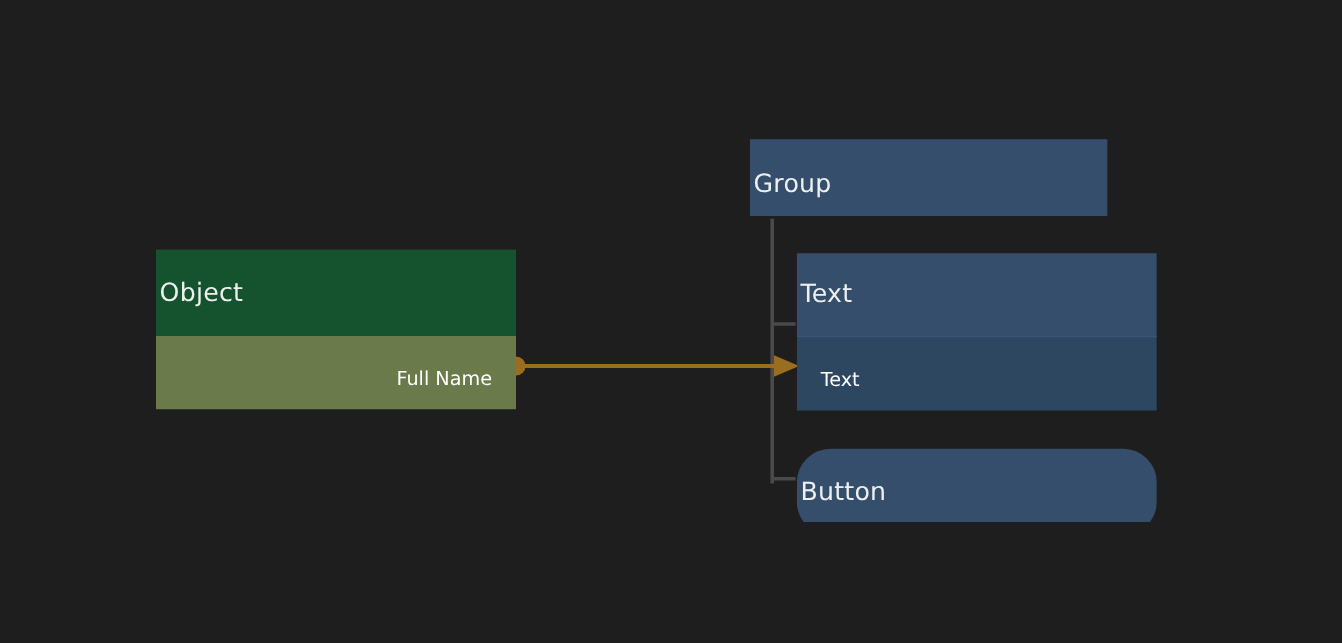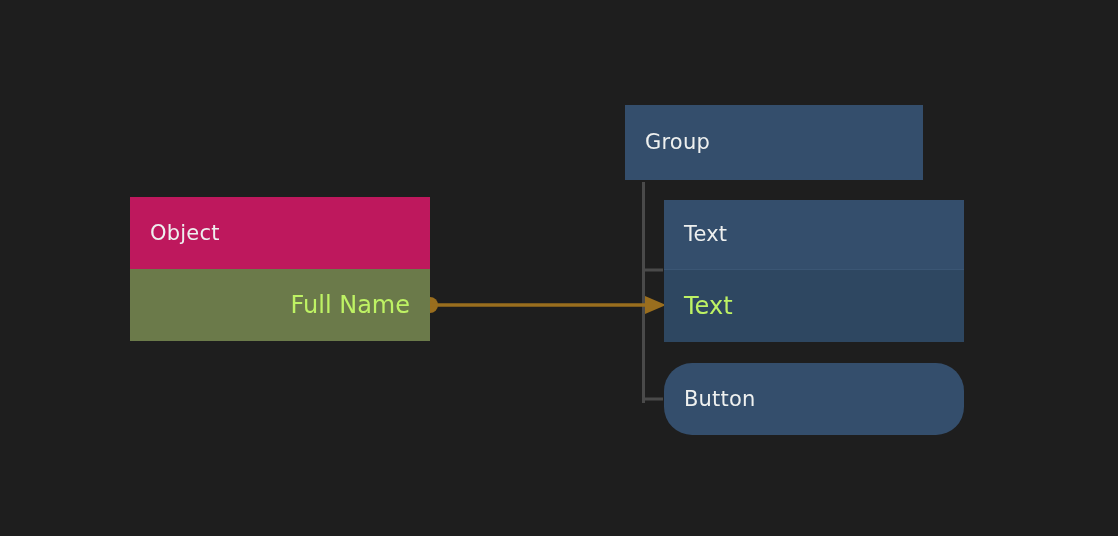--- a/index.html
+++ b/index.html
@@ -26,22 +26,23 @@
   
   .node {
     position: absolute;
     box-sizing: border-box;
     overflow: hidden;
   }
   .node-header {
     display: flex;
     align-items: center;
     box-sizing: border-box;
-    padding-left: 20px;
+    padding-left: 3px;
     width: 100%;
+    margin-top: 11px;
   }
   .node-header-label {
     color: #eef0ef;
     font-size: 21px;
     line-height: 1;
     letter-spacing: 0.2px;
     white-space: nowrap;
   }
   .node-body {
     box-sizing: border-box;
@@ -57,36 +58,36 @@
   }
   .port-row.out {
     justify-content: flex-end;
     padding-right: 20px;
   }
   .port-row.in {
     justify-content: flex-start;
     padding-left: 20px;
   }
   .port-label {
-    color: #bef264;
-    font-size: 24px;
+    color: #ffffff;
+    font-size: 16px;
     line-height: 1;
     white-space: nowrap;
   }
 
   
   #node-object {
     left: 130px;
     top: 197px;
     width: 300px;
     height: 144px;
   }
   #node-object .node-header {
     height: 72px;
-    background: #be185d;
+    background: #14532d;
   }
   #node-object .node-body {
     height: 72px;
     background: #6b7a4a;
   }
 
   
   #node-group {
     left: 625px;
     top: 105px;

